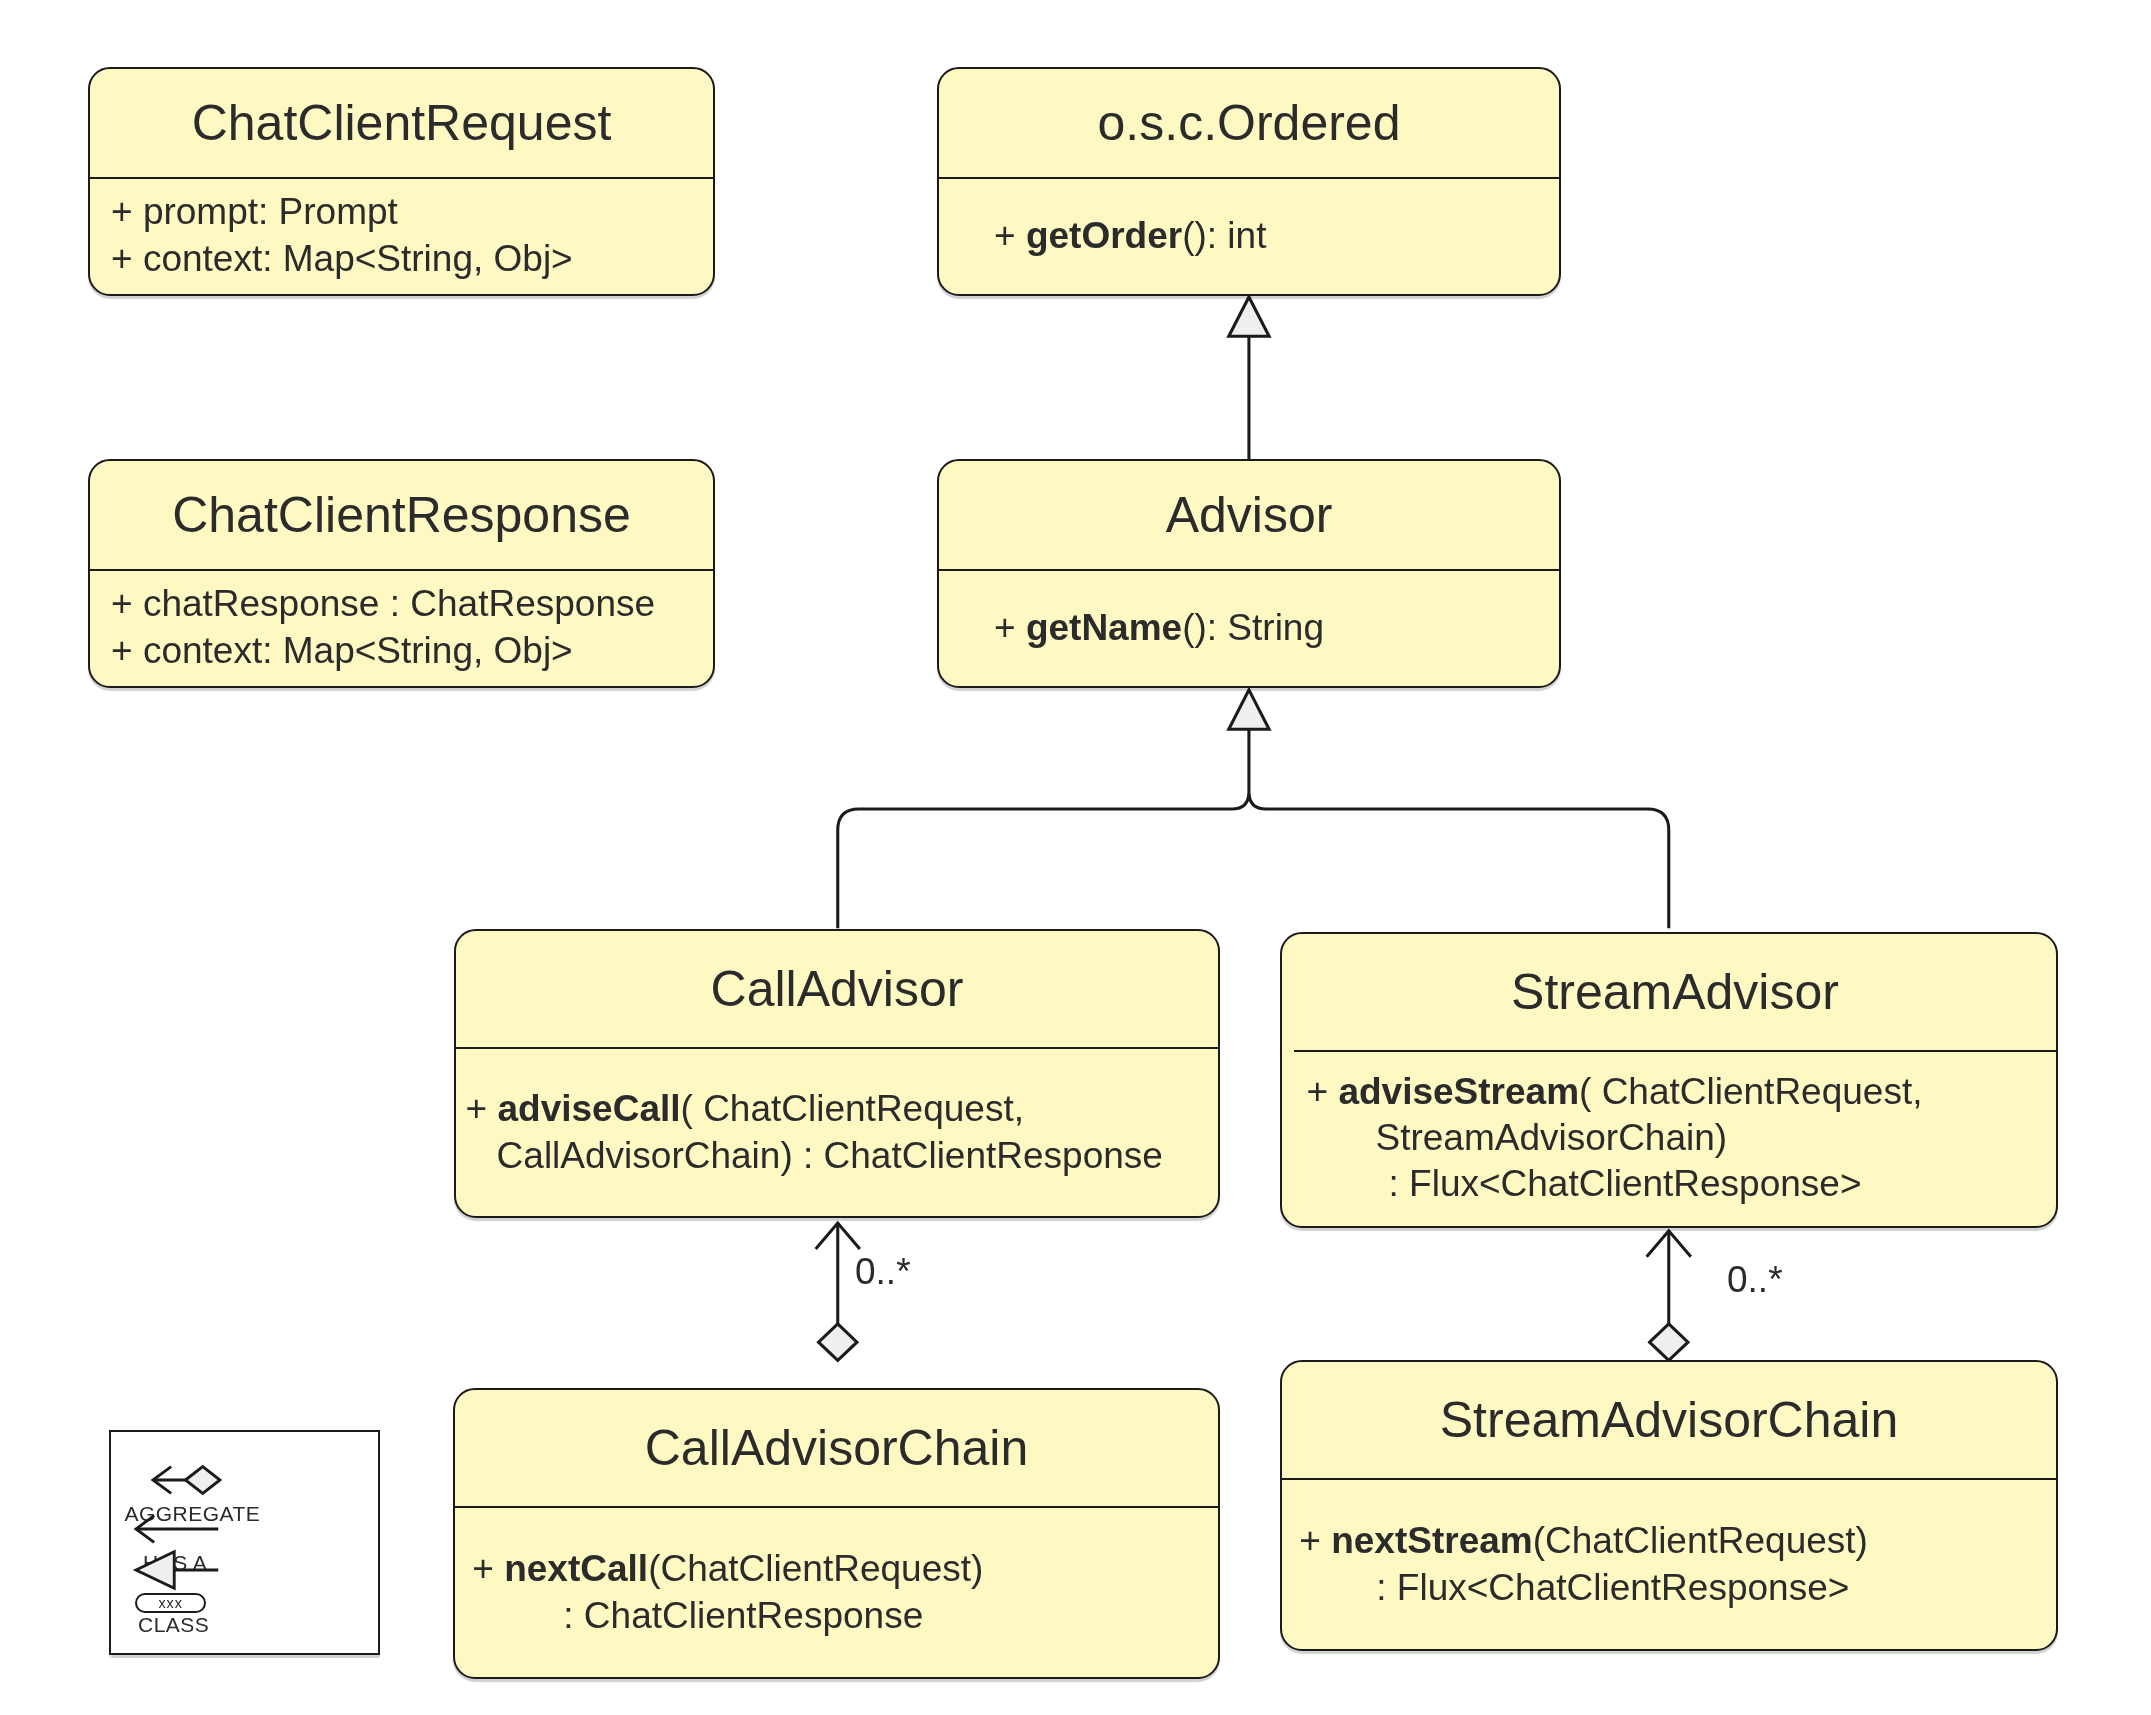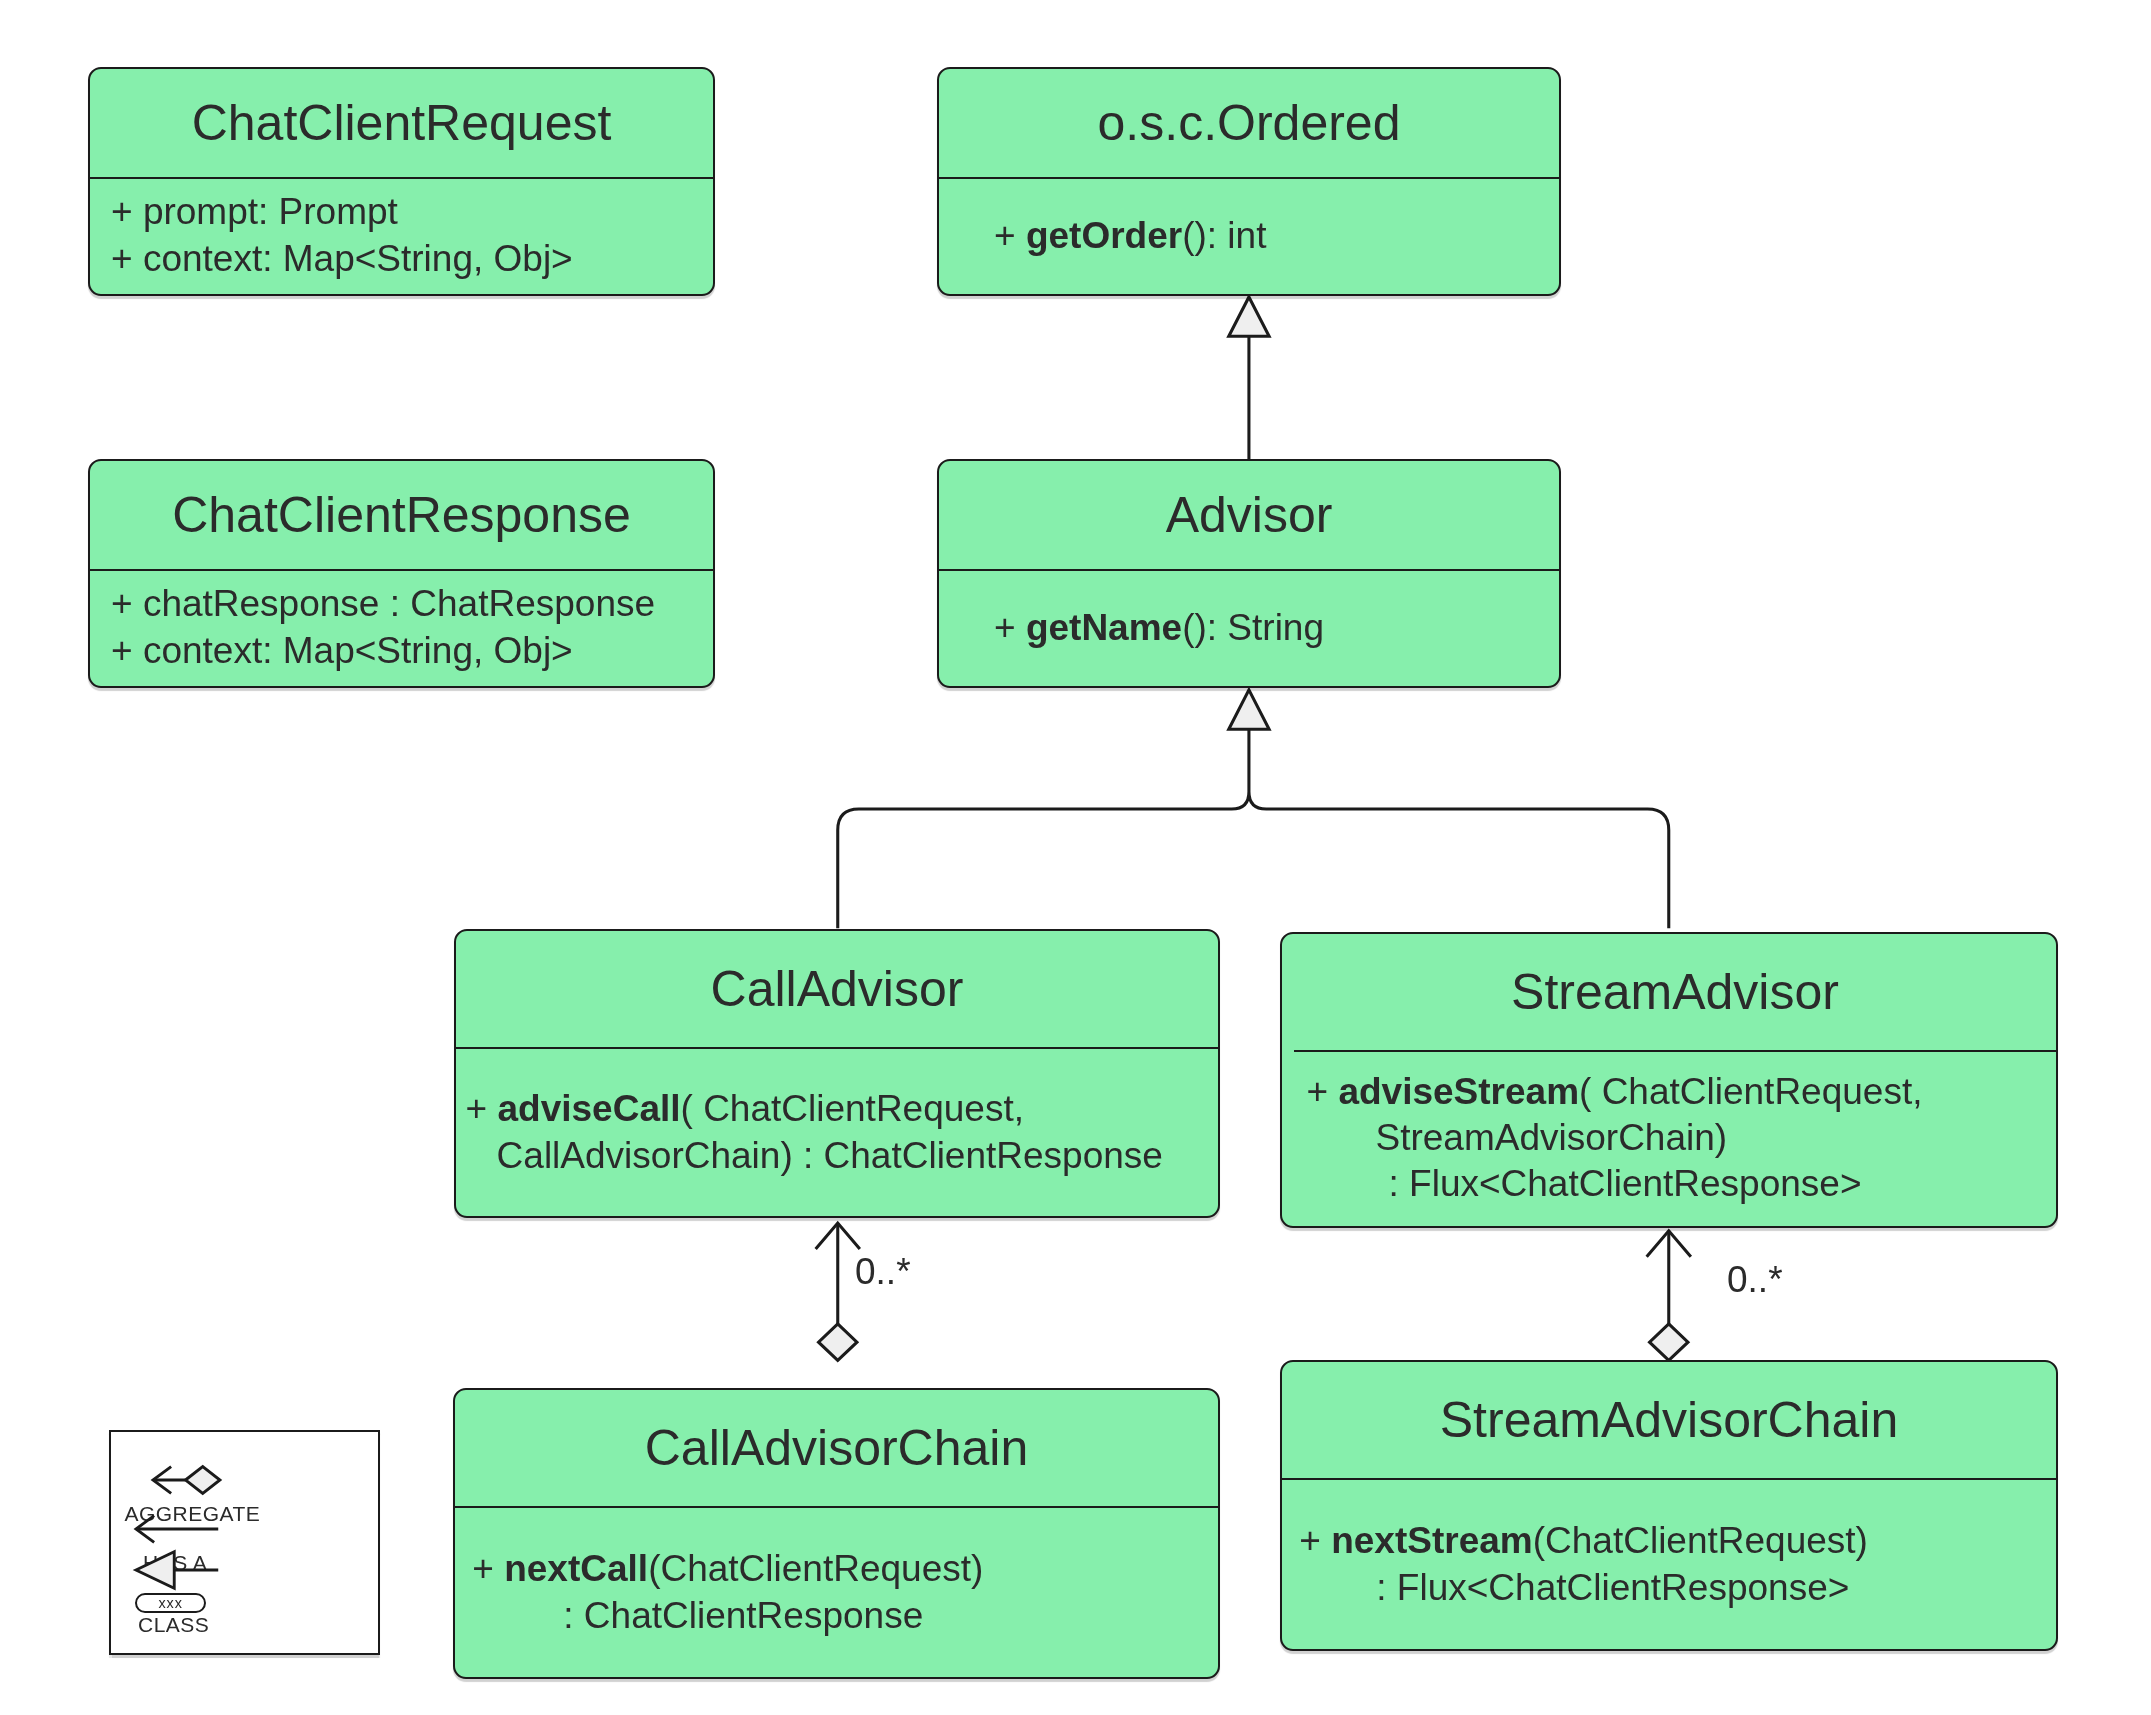--- a/index.html
+++ b/index.html
@@ -12,23 +12,23 @@
     overflow:hidden;
   }
   #connectors { position:absolute; left:0; top:0; pointer-events:none; }
   #connectors line, #connectors path, #connectors polyline {
     stroke:#1b1b1b; stroke-width:3.2; fill:none;
   }
   #connectors polygon { stroke:#1b1b1b; stroke-width:3.2; fill:#efefef; stroke-linejoin:miter; }
 
   .class-box {
     position:absolute;
-    background:#86efac;
+    background:#fef9c3;
     border:2.9px solid #1b1b1b;
-    border-radius:13px;
+    border-radius:22px;
     box-sizing:border-box;
     box-shadow:0 2.9px 1px rgba(0,0,0,0.18);
   }
   .class-title {
     display:flex; align-items:center; justify-content:center;
     font-size:50px;
     border-bottom:2.9px solid #1b1b1b;
     box-sizing:border-box;
     height:110px;
   }

